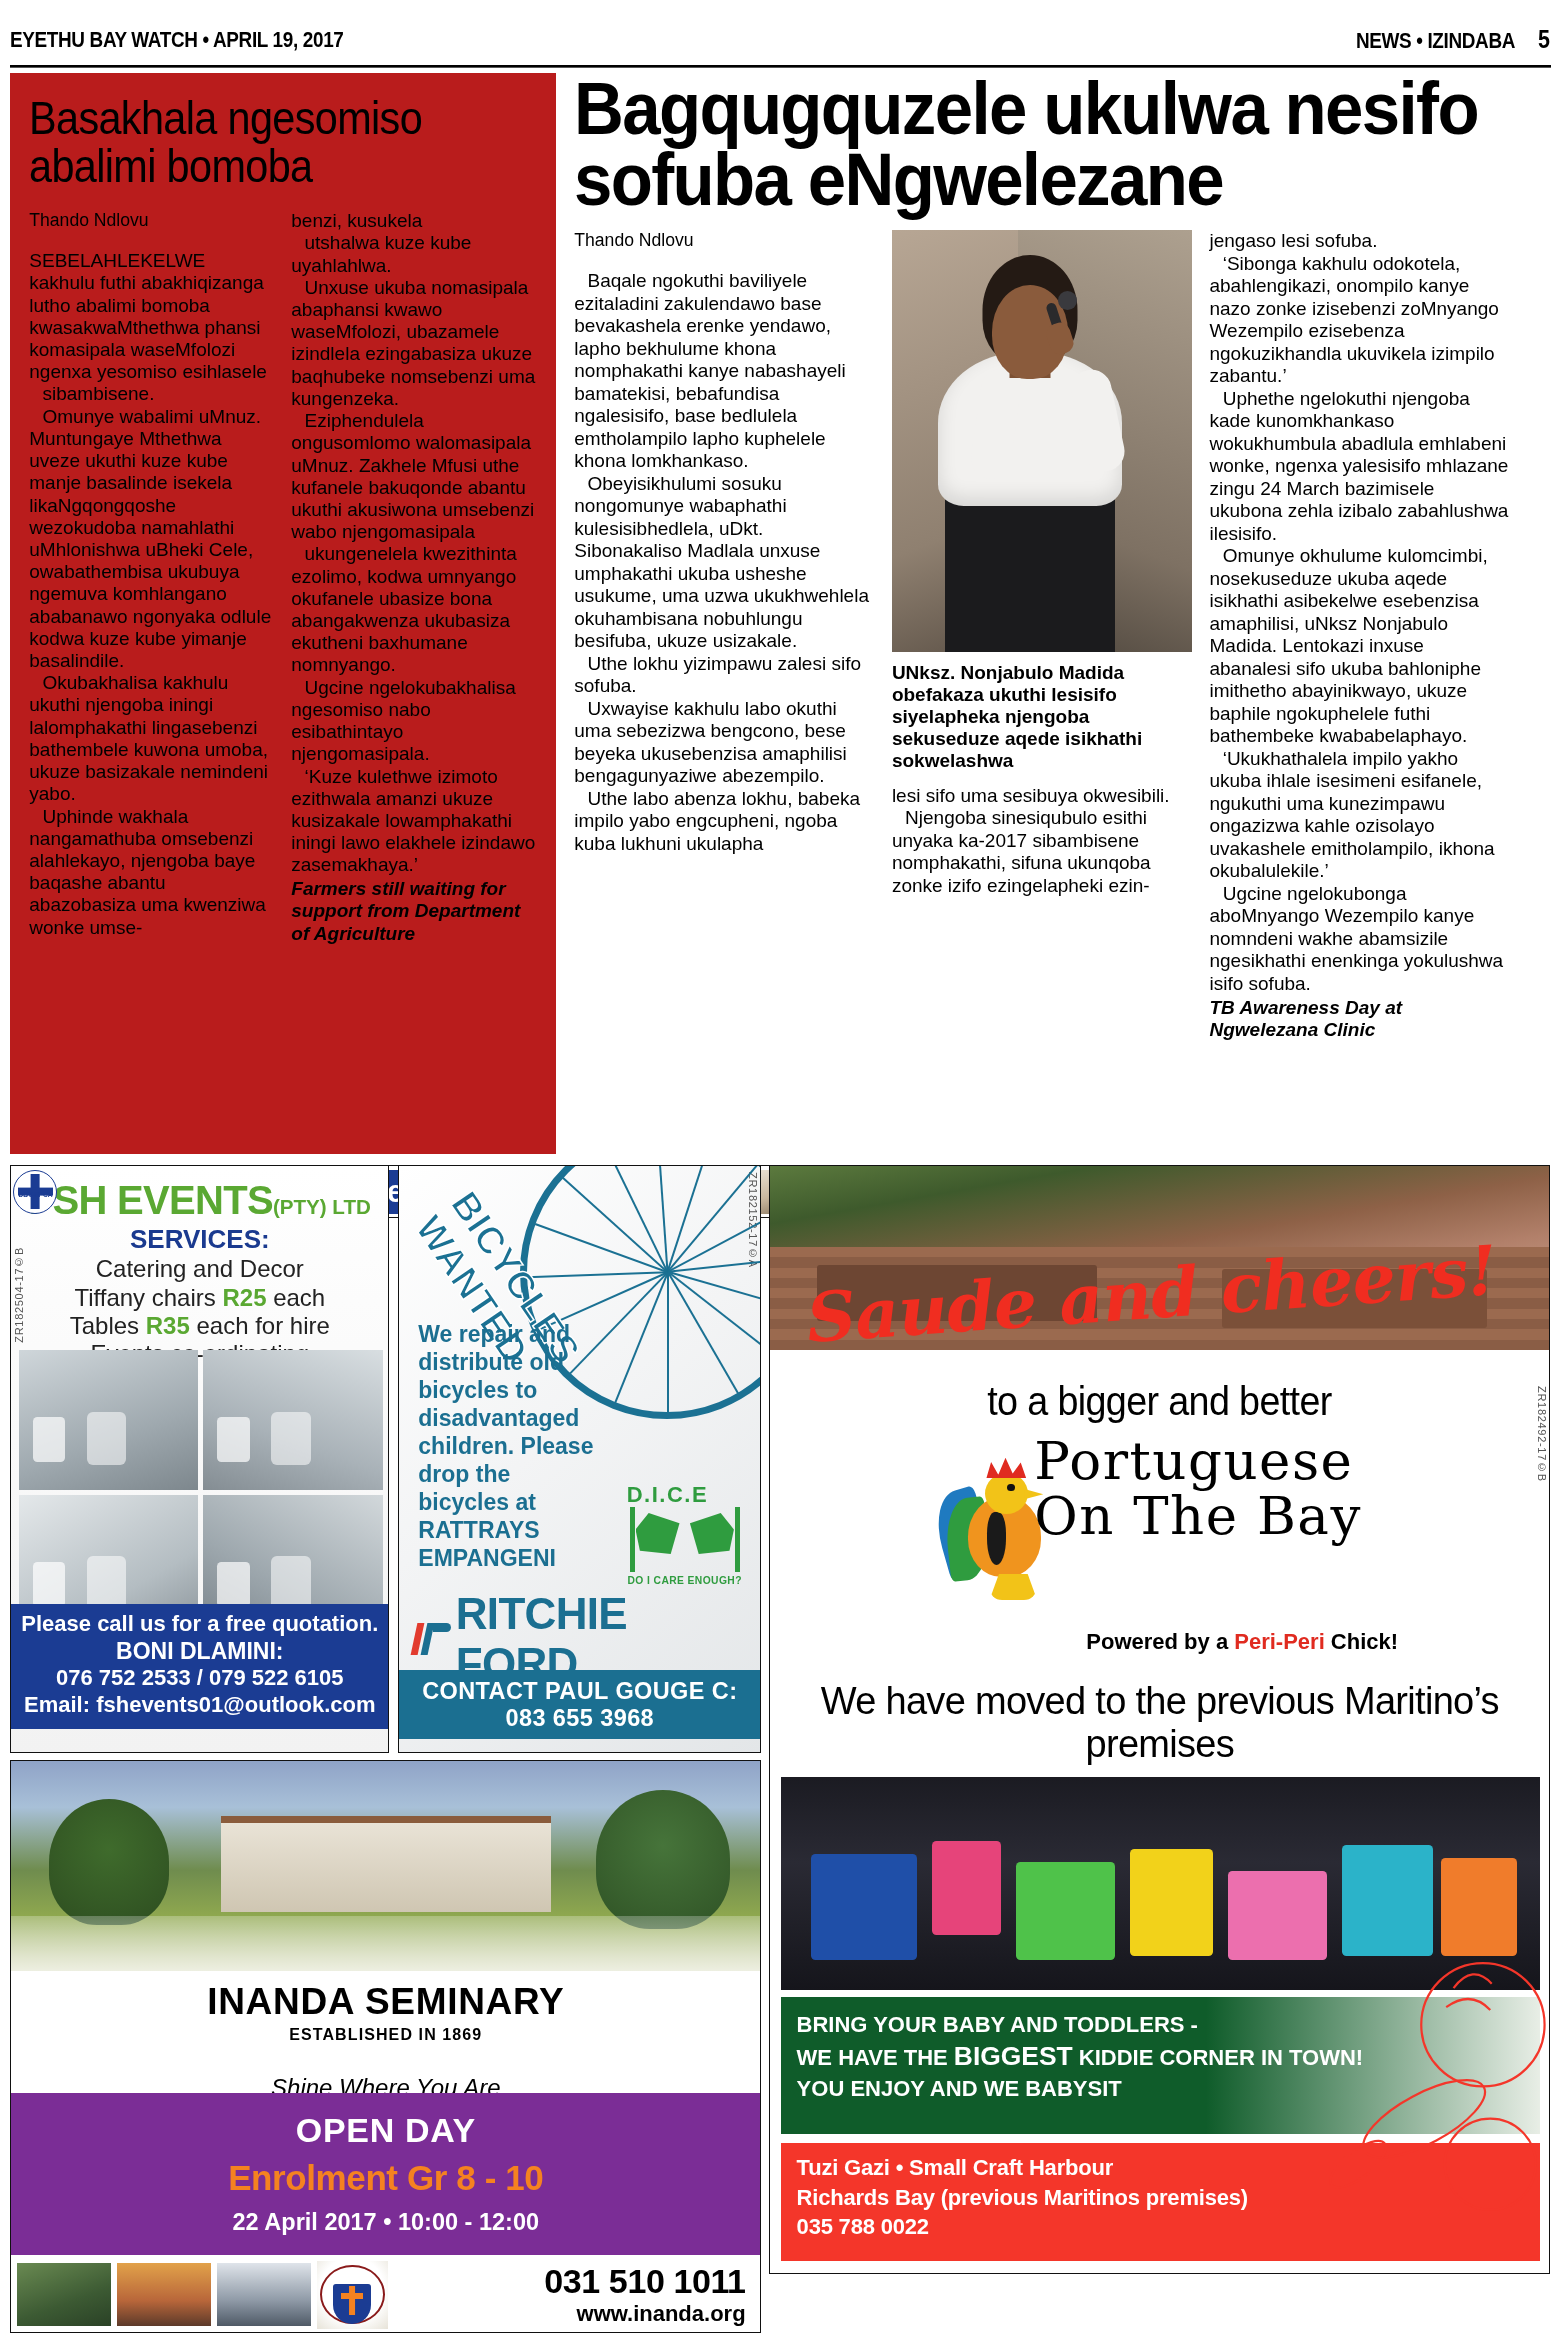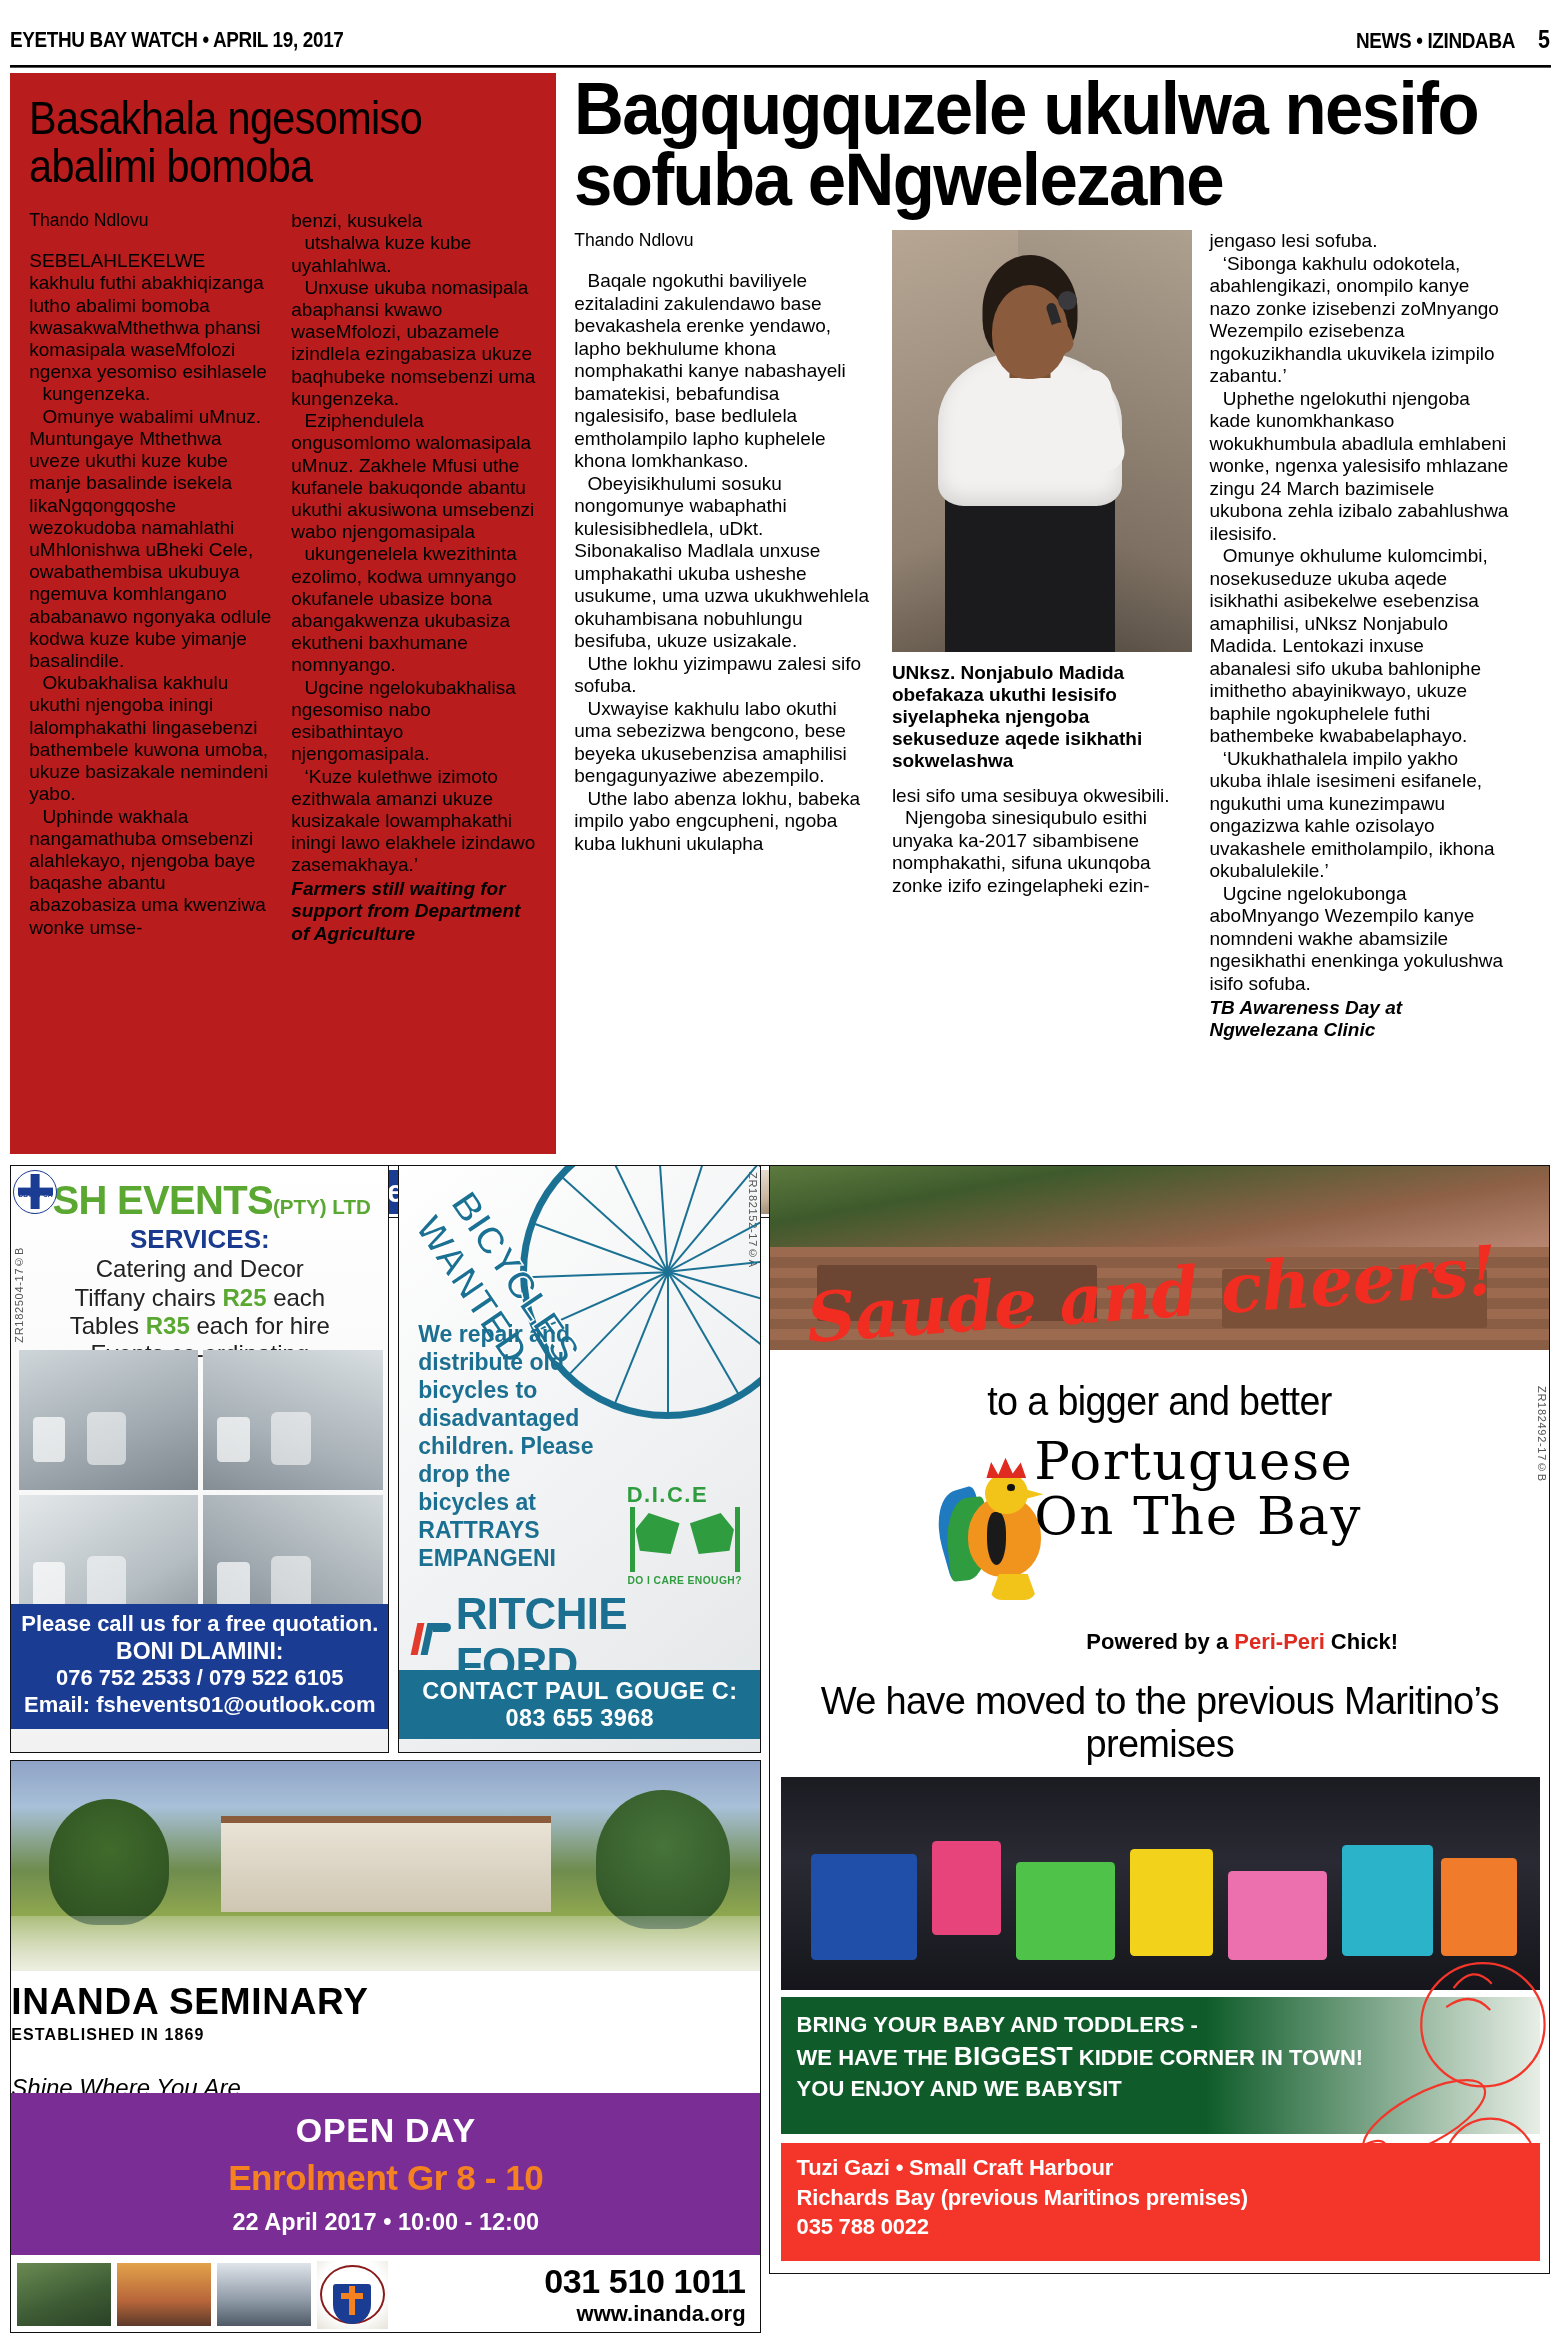--- a/index.html
+++ b/index.html
@@ -148,21 +148,21 @@
     background:linear-gradient(180deg,#8fa3c7 0%,#a8c0d8 22%,#6f8c4e 52%,#8fa84f 74%,#c3c99a 100%); }
   .inanda-photo .bldg { position:absolute; left:28%; top:26%; width:44%; height:46%;
     background:linear-gradient(180deg,#e9e3d6,#cfc6b2); border-top:7.3px solid #8a5c3c; }
   .inanda-photo .tree1 { position:absolute; left:5%; top:18%; width:16%; height:60%;
     background:radial-gradient(circle at 50% 40%,#3f6b2c,#2d4d20); border-radius:50% 50% 40% 40%; }
   .inanda-photo .tree2 { position:absolute; right:4%; top:14%; width:18%; height:66%;
     background:radial-gradient(circle at 50% 40%,#46743a,#2f5225); border-radius:50% 50% 40% 40%; }
   .inanda-photo .flowers { position:absolute; left:0; bottom:0; width:100%; height:26%;
     background:linear-gradient(180deg,rgba(255,255,255,.25),rgba(255,255,255,.7)); }
   .inanda-white { position:absolute; left:0; top:210px; width:100%; height:122px;
-    background:#fff; text-align:left; padding-top:10.3px; }
+    background:#fff; text-align:center; padding-top:10.3px; }
   .inanda-name { font-size:37px; font-weight:bold; letter-spacing:0.7px; }
   .inanda-est { font-size:16px; font-weight:bold; letter-spacing:1.1px; margin-top:2.9px; }
   .inanda-motto { font-size:24px; font-style:italic; margin-top:30px; }
   .inanda-purple { position:absolute; left:0; top:332px; width:100%; height:162px;
     background:#7b2d96; text-align:center; padding-top:17.6px; }
   .inanda-open { font-size:34px; font-weight:bold; color:#fff; letter-spacing:0.7px; }
   .inanda-enrol { font-size:35px; font-weight:bold; color:#f58220; margin-top:8.8px; letter-spacing:-0.4px;text-align:center; }
   .inanda-date { font-size:23.5px; font-weight:bold; color:#fff; margin-top:10.3px; }
   .inanda-bottom { position:absolute; left:0; top:496px; width:100%; height:75px;
     background:#fff; display:flex; align-items:center; padding:0 5.9px; gap:5.9px; }
@@ -324,21 +324,21 @@
 
 <div class="content">
 
   <div class="left-article">
     <h2 class="left-head">Basakhala ngesomiso abalimi bomoba</h2>
     <div class="left-cols">
       <div class="left-col">
         <div class="byline">Thando Ndlovu</div>
         <div class="bodytext">
           <p>SEBELAHLEKELWE kakhulu futhi abakhiqizanga lutho abalimi bomoba kwasakwaMthethwa phansi komasipala waseMfolozi ngenxa yesomiso esihlasele</p>
-          <p class="ind">kungenzeka.</p>
+          <p class="ind">sibambisene.</p>
           <p class="ind">Omunye wabalimi uMnuz. Muntungaye Mthethwa uveze ukuthi kuze kube manje basalinde isekela likaNgqongqoshe wezokudoba namahlathi uMhlonishwa uBheki Cele, owabathembisa ukubuya ngemuva komhlangano ababanawo ngonyaka odlule kodwa kuze kube yimanje basalindile.</p>
           <p class="ind">Okubakhalisa kakhulu ukuthi njengoba iningi lalomphakathi lingasebenzi bathembele kuwona umoba, ukuze basizakale nemindeni yabo.</p>
           <p class="ind">Uphinde wakhala nangamathuba omsebenzi alahlekayo, njengoba baye baqashe abantu abazobasiza uma kwenziwa wonke umse-</p>
         </div>
       </div>
       <div class="left-col">
         <div class="bodytext">
           <p>benzi, kusukela</p>
           <p class="ind">utshalwa kuze kube uyahlahlwa.</p>
           <p class="ind">Unxuse ukuba nomasipala abaphansi kwawo waseMfolozi, ubazamele izindlela ezingabasiza ukuze baqhubeke nomsebenzi uma kungenzeka.</p>

